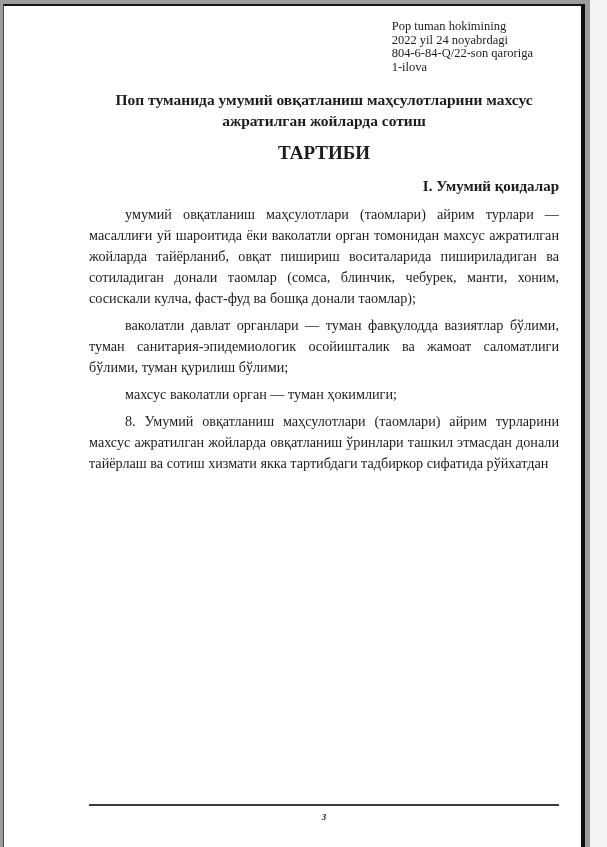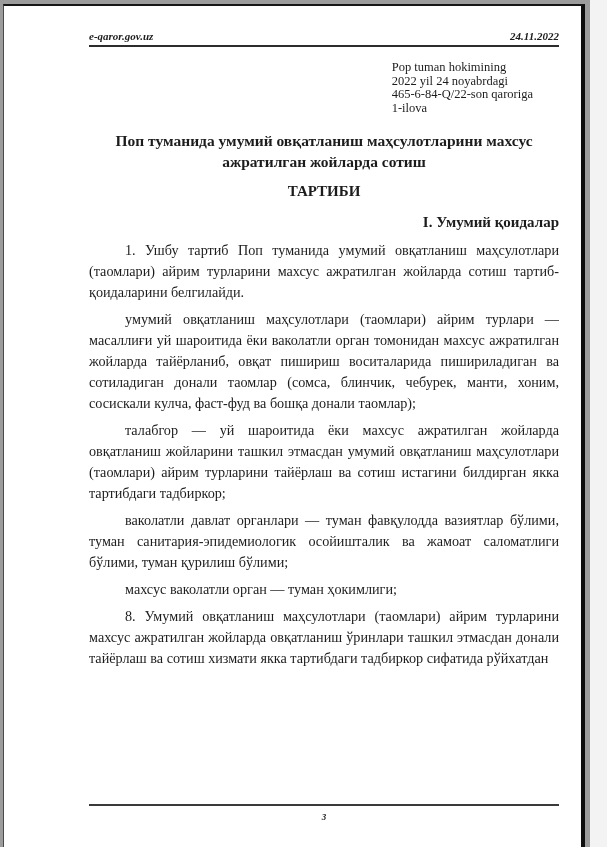--- a/index.html
+++ b/index.html
@@ -58,21 +58,21 @@
   }
   .doc-title {
     margin-top: 15px;
     font-size: 15.5px;
     font-weight: bold;
     line-height: 21px;
     text-align: center;
   }
   .doc-subtitle {
     margin-top: 11px;
-    font-size: 15px;
+    font-size: 19px;
     font-weight: bold;
     text-align: center;
   }
   .section-heading {
     margin-top: 14px;
     font-size: 15px;
     font-weight: bold;
     text-align: right;
   }
   .body-text {
@@ -103,40 +103,34 @@
 </style>
 </head>
 <body>
 
 <div class="viewport">
   <div class="strip-right"></div>
 
   <div class="page">
     <div class="content">
 
-      <div class="doc-header">
-        <span>e-qaror.gov.uz</span>
-        <span>24.11.2022</span>
-      </div>
 
       <div class="annex">
         <div>Pop tuman hokimining</div>
         <div>2022 yil 24 noyabrdagi</div>
-        <div>465-6-84-Q/22-son qaroriga</div>
+        <div>804-6-84-Q/22-son qaroriga</div>
         <div>1-ilova</div>
       </div>
 
       <div class="doc-title">Поп туманида умумий овқатланиш маҳсулотларини махсус ажратилган жойларда сотиш</div>
       <div class="doc-subtitle">ТАРТИБИ</div>
       <div class="section-heading">I. Умумий қоидалар</div>
 
       <div class="body-text">
-        <p>1. Ушбу тартиб Поп туманида умумий овқатланиш маҳсулотлари (таомлари) айрим турларини махсус ажратилган жойларда сотиш тартиб-қоидаларини белгилайди.</p>
         <p>умумий овқатланиш маҳсулотлари (таомлари) айрим турлари — масаллиғи уй шароитида ёки ваколатли орган томонидан махсус ажратилган жойларда тайёрланиб, овқат пишириш воситаларида пишириладиган ва сотиладиган донали таомлар (сомса, блинчик, чебурек, манти, хоним, сосискали кулча, фаст-фуд ва бошқа донали таомлар);</p>
-        <p>талабгор — уй шароитида ёки махсус ажратилган жойларда овқатланиш жойларини ташкил этмасдан умумий овқатланиш маҳсулотлари (таомлари) айрим турларини тайёрлаш ва сотиш истагини билдирган якка тартибдаги тадбиркор;</p>
         <p>ваколатли давлат органлари — туман фавқулодда вазиятлар бўлими, туман санитария-эпидемиологик осойишталик ва жамоат саломатлиги бўлими, туман қурилиш бўлими;</p>
         <p>махсус ваколатли орган — туман ҳокимлиги;</p>
         <p>8. Умумий овқатланиш маҳсулотлари (таомлари) айрим турларини махсус ажратилган жойларда овқатланиш ўринлари ташкил этмасдан донали тайёрлаш ва сотиш хизмати якка тартибдаги тадбиркор сифатида рўйхатдан</p>
       </div>
     </div>
 
     <div class="doc-footer">
       <span class="page-number">3</span>
     </div>
   </div>

